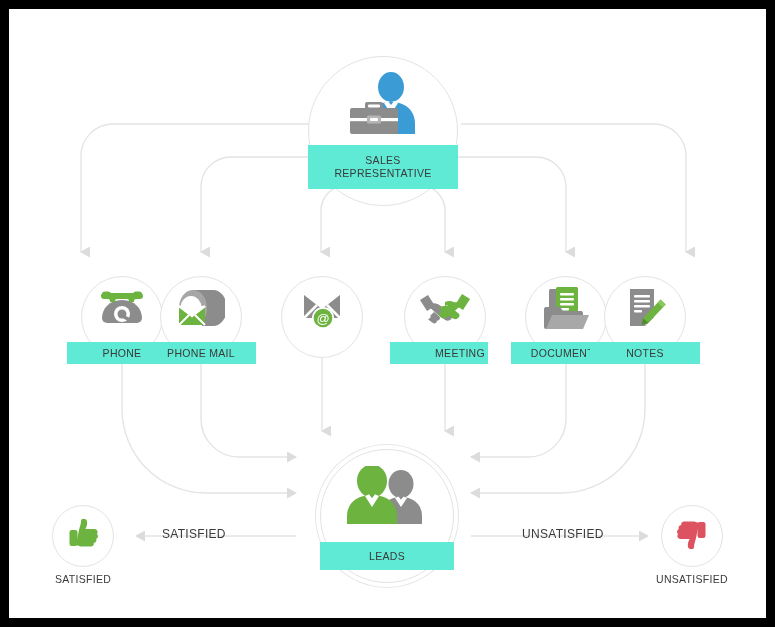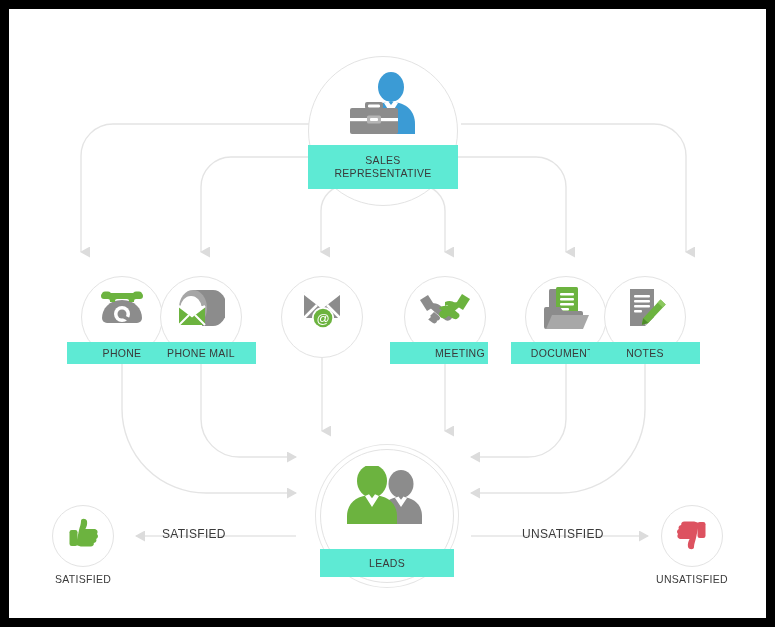--- a/index.html
+++ b/index.html
@@ -58,21 +58,21 @@
   #n-sales .caption{
     left:0;width:150px;top:89px;height:44px;
     display:flex;align-items:center;justify-content:center;
     font-size:10.5px;
   }
   #n-sales .icon-wrap{bottom:52px;}
 
   
   #n-leads .circle{left:0;top:0;width:134px;height:134px;}
   #n-leads .caption{
-    left:0;width:134px;top:100px;height:28px;
+    left:0;width:134px;top:93px;height:28px;
     display:flex;align-items:center;justify-content:center;
   }
   #n-leads .icon-wrap{bottom:38px;}
 
   
   .chan .circle{left:0;top:0;width:82px;height:82px;}
   .chan .caption{
     top:66px;height:22px;
     display:flex;align-items:center;justify-content:center;
     font-size:10.5px;

